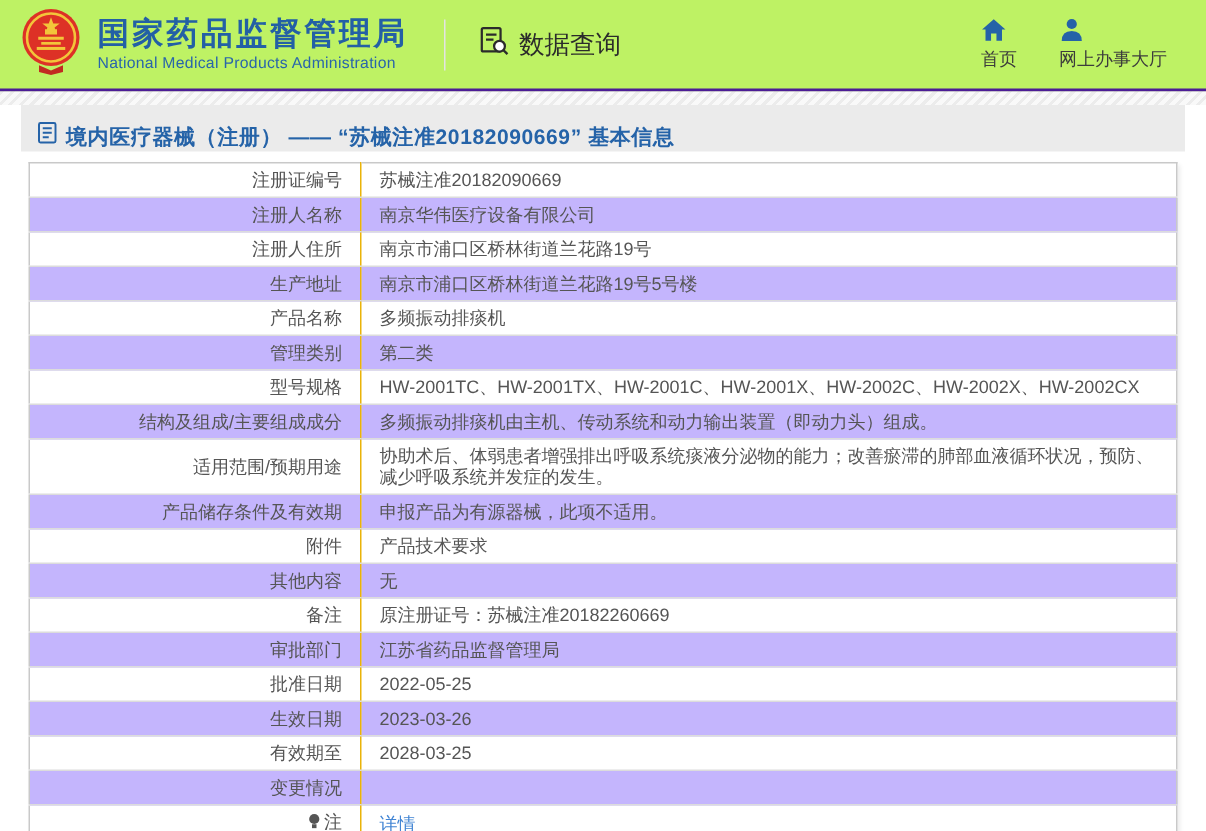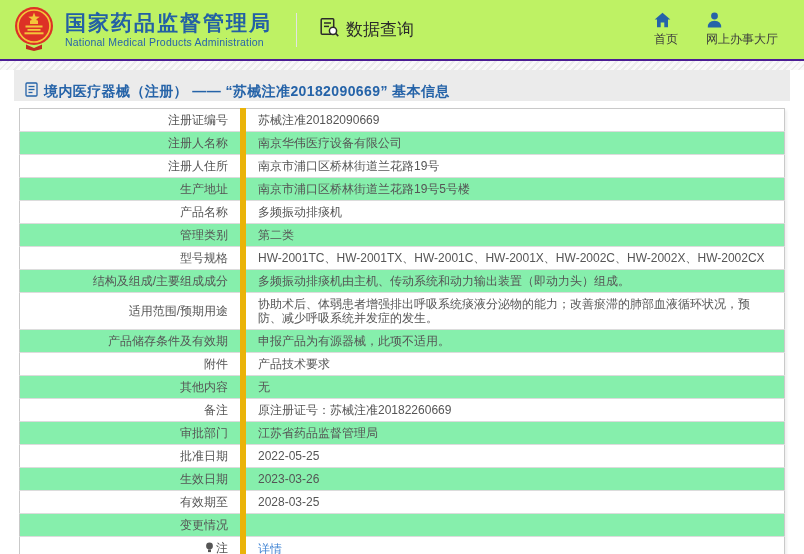--- a/index.html
+++ b/index.html
@@ -39,22 +39,22 @@
   table.info-table{
     width:100%;border-collapse:collapse;background:#fff;
     border:1px solid #c9c9c9;box-shadow:1.5px 2px 3px rgba(0,0,0,.08);
     table-layout:fixed;
   }
   .info-table td{
     border-bottom:1px solid #dcdcdc;font-size:12px;line-height:14px;
     padding:4px 12px;color:#555;vertical-align:middle;
   }
   .info-table tr:last-child td{border-bottom:none;}
-  .info-table tr.alt{background:#86efac;}
-  .label-cell{width:196px;text-align:right;border-right:6px solid #eab308;white-space:nowrap;}
+  .info-table tr.alt{background:#c4b5fd;}
+  .label-cell{width:196px;text-align:right;border-right:1px solid #eab308;white-space:nowrap;}
   .value-cell{text-align:left;margin-top:12px;}
   a.detail-link{color:#4285d4;text-decoration:none;cursor:pointer;}
   .bulb{display:inline-block;vertical-align:-1px;margin-right:2px;}
 </style>
 </head>
 <body>
 
 <div class="header">
   <div class="brand">
     <span>

